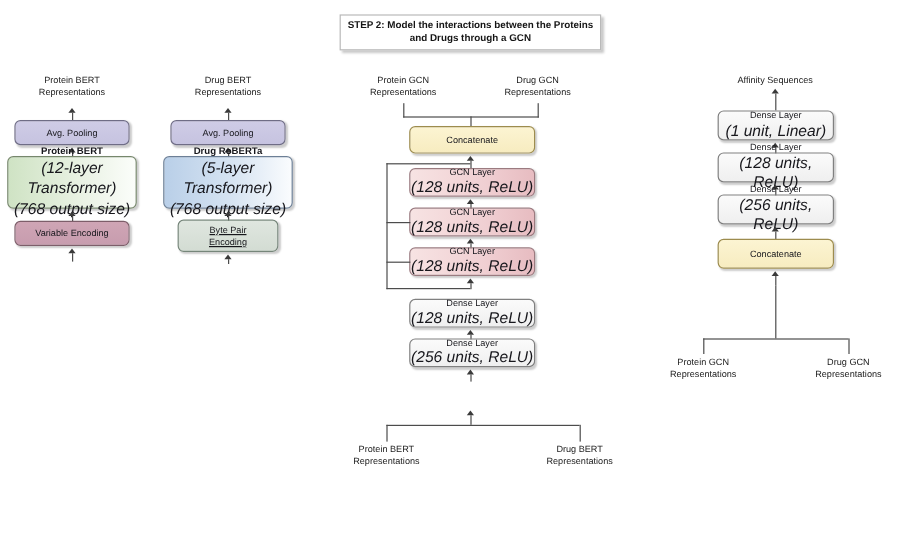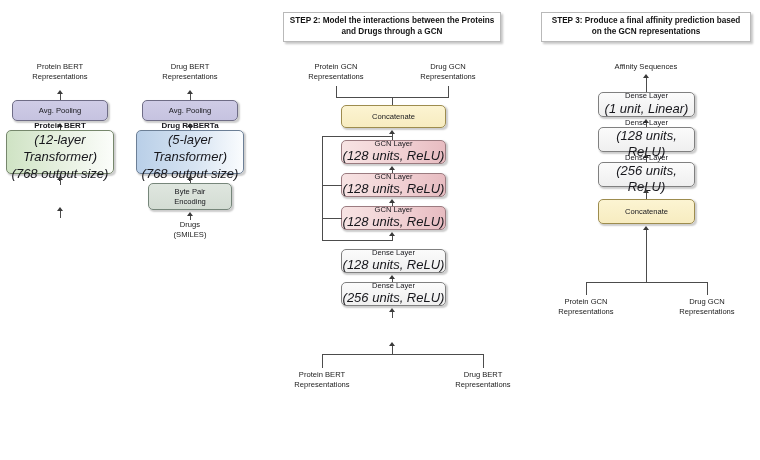--- a/index.html
+++ b/index.html
@@ -28,21 +28,21 @@
     text-align:center;color:#17171c;font-size:7.6px;line-height:1.3;
     box-shadow:1.5px 1.5px 1.6px rgba(0,0,0,.20);
   }
   .node .l2{font-size:13px;font-style:italic;}
   .node .ttl{font-weight:bold;font-size:8px;}
 
   .n-lavender{background:linear-gradient(180deg,#cfcce6 0%,#c6c3e0 100%);border-color:#6f6d86;}
   .n-green{background:linear-gradient(90deg,#cfe3c4 0%,#e8f1e2 55%,#fbfdfa 100%);border-color:#76876c;}
   .n-blue{background:linear-gradient(90deg,#b9cfe8 0%,#d7e4f2 55%,#fafcfe 100%);border-color:#6c7f96;}
   .n-mauve{background:linear-gradient(180deg,#cfa5b5 0%,#c79cae 100%);border-color:#7d5e6a;}
-  .n-graygreen{background:linear-gradient(180deg,#dfe6df 0%,#d3dcd3 100%);border-color:#76867a;}
+  .n-graygreen{background:linear-gradient(180deg,#dfe6df 0%,#d3dcd3 100%);border-color:#76867a;text-decoration:underline;}
   .n-cream{background:linear-gradient(180deg,#fcf4d2 0%,#f7ecc0 100%);border-color:#9d8c4e;}
   .n-pink{background:linear-gradient(90deg,#f7e3e3 0%,#f0cfd2 60%,#e7bcc1 100%);border-color:#9b7b80;}
   .n-gray{background:linear-gradient(180deg,#fbfbfb 0%,#efefef 100%);border-color:#808080;}
   .n-peach{background:linear-gradient(180deg,#fbe6cc 0%,#f6dcbc 100%);border-color:#9b7c52;}
 
   
   .lbl{
     position:absolute;font-size:7.6px;color:#1b1b1b;text-align:center;
     line-height:1.32;white-space:nowrap;
   }
@@ -82,20 +82,23 @@
   <div class="vline" style="left:60px;top:127px;height:4px;"></div>
 
   <div class="node n-green" style="left:6px;top:130px;width:108px;height:44px;">
     <span class="ttl">Protein BERT</span>
     <span class="l2">(12-layer Transformer)</span>
     <span class="l2">(768 output size)</span>
   </div>
   <div class="arrow" style="left:57px;top:176px;"></div>
   <div class="vline" style="left:60px;top:180px;height:5px;"></div>
 
+  <div class="node n-mauve" style="left:12px;top:184px;width:96px;height:21px;">
+    <span>Variable Encoding</span>
+  </div>
   <div class="arrow" style="left:57px;top:207px;"></div>
   <div class="vline" style="left:60px;top:211px;height:7px;"></div>
 
 
   <div class="lbl" style="left:136px;top:62px;width:108px;">
     <div>Drug BERT</div>
     <div>Representations</div>
   </div>
   <div class="arrow" style="left:187px;top:90px;"></div>
   <div class="vline" style="left:190px;top:94px;height:6px;"></div>
@@ -114,24 +117,20 @@
   <div class="arrow" style="left:187px;top:176px;"></div>
   <div class="vline" style="left:190px;top:180px;height:4px;"></div>
 
   <div class="node n-graygreen" style="left:148px;top:183px;width:84px;height:27px;">
     <span>Byte Pair</span>
     <span>Encoding</span>
   </div>
   <div class="arrow" style="left:187px;top:212px;"></div>
   <div class="vline" style="left:190px;top:216px;height:4px;"></div>
 
-  <div class="lbl" style="left:136px;top:220px;width:108px;">
-    <div>Drugs</div>
-    <div>(SMILES)</div>
-  </div>
 
   <div class="step-header" style="left:283px;top:12px;width:218px;height:30px;">STEP 2: Model the interactions between the Proteins and Drugs through a GCN</div>
 
   <div class="lbl" style="left:288px;top:62px;width:96px;">
     <div>Protein GCN</div>
     <div>Representations</div>
   </div>
   <div class="lbl" style="left:400px;top:62px;width:96px;">
     <div>Drug GCN</div>
     <div>Representations</div>
@@ -198,21 +197,20 @@
 
   <div class="lbl" style="left:274px;top:370px;width:96px;">
     <div>Protein BERT</div>
     <div>Representations</div>
   </div>
   <div class="lbl" style="left:435px;top:370px;width:96px;">
     <div>Drug BERT</div>
     <div>Representations</div>
   </div>
 
-  <div class="step-header" style="left:541px;top:12px;width:210px;height:30px;">STEP 3: Produce a final affinity prediction based on the GCN representations</div>
 
   <div class="lbl" style="left:596px;top:62px;width:100px;">Affinity Sequences</div>
   <div class="arrow" style="left:643px;top:74px;"></div>
   <div class="vline" style="left:646px;top:78px;height:14px;"></div>
 
   <div class="node n-gray" style="left:598px;top:92px;width:97px;height:25px;">
     <span>Dense Layer</span>
     <span class="l2">(1 unit, Linear)</span>
   </div>
   <div class="arrow" style="left:643px;top:119px;"></div>

